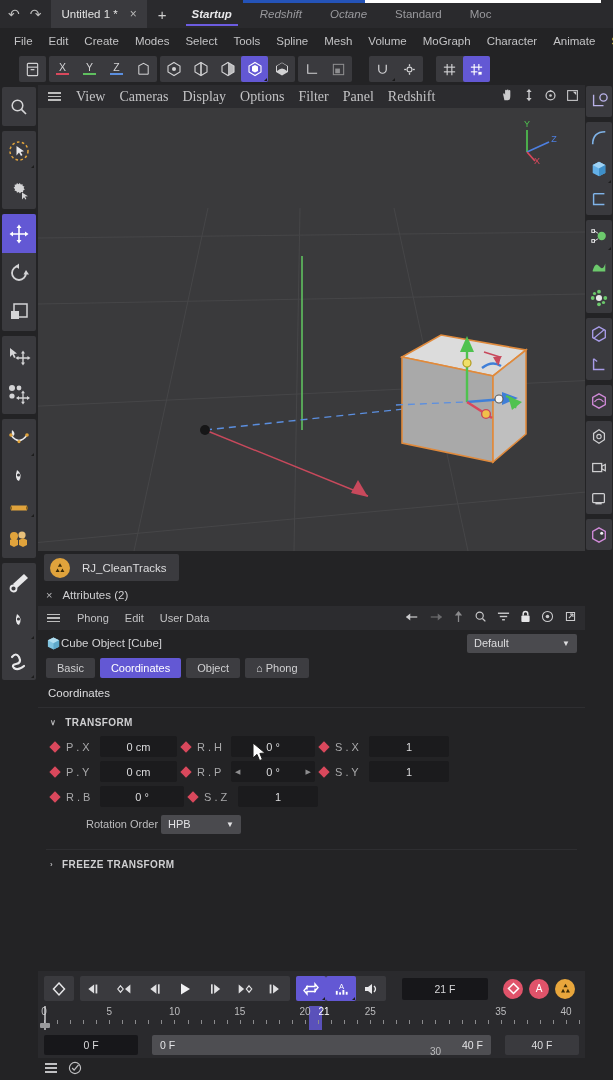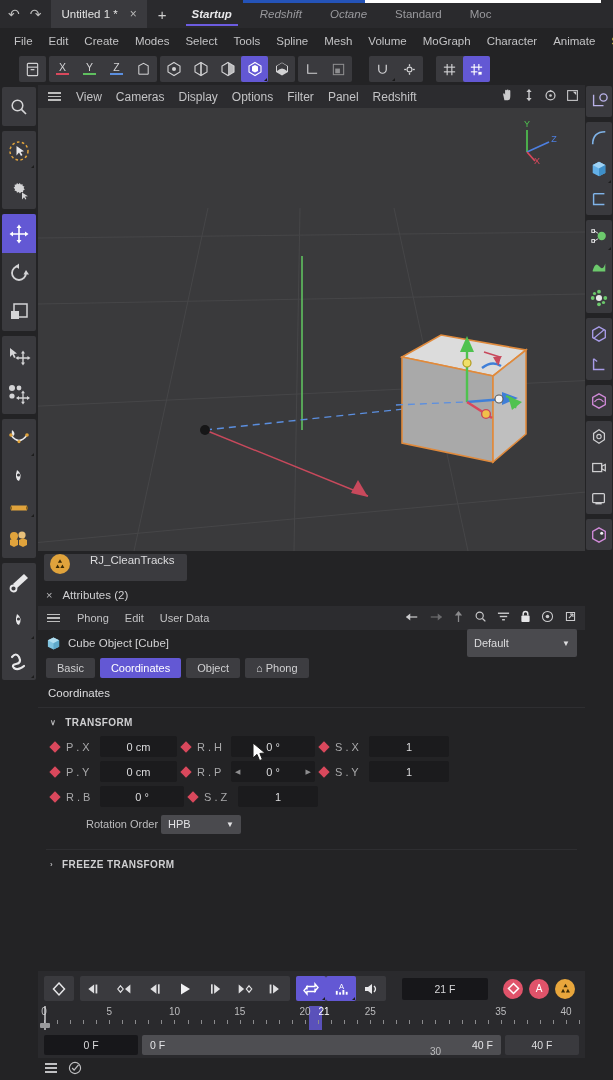--- a/index.html
+++ b/index.html
@@ -58,50 +58,50 @@
   .lbtn .corner { position:absolute; right:2px; bottom:2px; width:0; height:0;
     border-left:3px solid transparent; border-bottom:3px solid #1d1d1d; }
 
   
   .center { flex:1; display:flex; flex-direction:column; background:#232325; min-width:0; }
 
   
   .vphdr { height:23px; background:#2c2c2f; display:flex; align-items:center; padding-left:6px; gap:0; }
   .vphdr .hamb { display:flex; flex-direction:column; gap:2px; padding:0 8px 0 4px; }
   .vphdr .hamb i { width:13px; height:1.5px; background:#bdbdbd; display:block; }
-  .vphdr .vm { padding:0 7px; font-size:12px; color:#c3c3c5; }
+  .vphdr .vm { padding:0 7px; font-size:14px; color:#c3c3c5;font-family:Liberation Serif, serif; }
   .vphdr .right { margin-left:auto; display:flex; align-items:center; gap:9px; padding-right:6px; color:#cbcbcd; font-size:12px; }
 
   
   .viewport { position:relative; flex:0 0 443px; background:#3a3a3c; overflow:hidden; }
   .grid { position:absolute; inset:0; }
   .axisgiz { position:absolute; right:24px; top:8px; width:50px; height:48px; }
   .cube-wrap { position:absolute; left:356px; top:222px; }
 
   
   .objstrip { height:33px; background:#232325; display:flex; align-items:center; padding-left:6px; }
-  .obj-tab { display:flex; gap:20px; height:27px; padding:0 12px 0 6px; background:#3b3b3f; border-radius:2px; }
+  .obj-tab { display:flex; align-items:center; gap:12px; height:27px; padding:0 12px 0 6px; background:#3b3b3f; border-radius:2px; }
   .obj-ic { width:20px; height:20px; border-radius:50%; background:#e0a33c; display:flex; align-items:center; justify-content:center; color:#2a2a2a; font-size:11px; }
   .obj-lbl { font-size:11.5px; color:#dcdcde; }
 
   
   .attr { background:#232325; display:flex; flex-direction:column; flex:1; min-height:0; }
   .attr-title { height:22px; display:flex; align-items:center; gap:10px; padding-left:8px; background:#232325; }
   .attr-title .x { color:#b8b8ba; font-size:11px; }
   .attr-title .t { font-size:11.5px; color:#cfcfd1; }
   .attr-tools { height:24px; background:#2c2c2f; display:flex; align-items:center; padding-left:6px; }
   .attr-tools .hamb { display:flex; flex-direction:column; gap:2px; padding:0 9px 0 3px; }
   .attr-tools .hamb i { width:13px; height:1.5px; background:#bdbdbd; display:block; }
   .attr-tools .am { padding:0 8px; font-size:11px; color:#c3c3c5; }
   .attr-tools .right { margin-left:auto; display:flex; align-items:center; gap:10px; padding-right:8px; color:#cbcbcd; font-size:12px; }
 
-  .attr-obj { height:26px; display:flex; align-items:center; padding:0 8px; gap:7px; }
+  .attr-obj { height:26px; display:flex; align-items:center; padding:0 8px; }
   .objcubeic { width:15px; height:15px; }
   .attr-obj .nm { font-size:11.5px; color:#d2d2d4; }
-  .preset { margin-left:auto; width:110px; height:28px; background:#4a4a4e; border-radius:2px; display:flex; align-items:center; padding:0 7px; font-size:11px; color:#dcdcde; }
+  .preset { margin-left:auto; width:110px; height:19px; background:#4a4a4e; border-radius:2px; display:flex; align-items:center; padding:0 7px; font-size:11px; color:#dcdcde; }
   .preset .cv { margin-left:auto; font-size:8px; }
 
   .tabrow { display:flex; gap:5px; padding:2px 8px 6px 8px; }
   .atab { height:20px; padding:0 11px; background:#3d3d41; border-radius:2px; display:flex; align-items:center; font-size:11px; color:#d0d0d2; }
   .atab.sel { background:#6358d4; color:#fff; }
 
   .sec-head { font-size:11.5px; color:#dcdcde; padding:3px 8px 8px 10px; }
   .attr-body { border-top:1px solid #2e2e31; padding:0 8px; flex:1; }
   .grp-title { display:flex; align-items:center; gap:9px; padding:9px 0 8px 4px; font-size:10px; letter-spacing:.4px; font-weight:bold; color:#cfcfd1; }
   .grp-title .chev { font-size:8px; color:#b6b6b8; }
@@ -134,21 +134,21 @@
   .rbtn { width:20px; height:20px; border-radius:50%; display:flex; align-items:center; justify-content:center; font-size:10px; position:relative; }
   .rbtn.r1 { background:#e0536a; color:#fff; } .rbtn.r2 { background:#e0536a; color:#fff; }
   .rbtn.r3 { background:#e8a63c; color:#3a2a06; }
 
   .ruler { height:26px; position:relative; background:#2a2a2d; margin:0 6px; }
   .tick { position:absolute; top:14px; width:1px; height:4px; background:#8b8b8d; }
   .tlab { position:absolute; top:0; font-size:10px; color:#bcbcbe; transform:translateX(-50%); }
   .phead { position:absolute; top:0px; width:10px; height:24px; }
   .prange { position:absolute; top:0; height:24px; background:#6358d4; opacity:.85; }
 
-  .tl2 { height:26px; display:flex; align-items:center; padding:0 6px; gap:4px; background:#2a2a2d; }
+  .tl2 { height:26px; display:flex; align-items:center; padding:0 6px; gap:14px; background:#2a2a2d; }
   .fb-sm { width:94px; height:20px; background:#17171a; border-radius:2px; display:flex; align-items:center; justify-content:center; font-size:10.5px; color:#d8d8da; }
   .fb-wide { flex:1; height:20px; background:#4e4e52; border-radius:2px; display:flex; align-items:center; padding:0 8px; font-size:10.5px; color:#e4e4e6; }
   .fb-wide .r { margin-left:auto; }
   .fb-sm2 { width:74px; height:20px; background:#3a3a3e; border-radius:2px; display:flex; align-items:center; justify-content:center; font-size:10.5px; color:#dcdcde; }
 
   .statusbar { height:22px; background:#232325; display:flex; align-items:center; gap:10px; padding-left:6px; }
 
   
   .rightcol { width:28px; background:#232325; padding-top:1px; display:flex; flex-direction:column; align-items:center; }
   .rgrp { background:#3a3a3e; border-radius:2px; margin-bottom:5px; width:26px; display:flex; flex-direction:column; align-items:center; }

